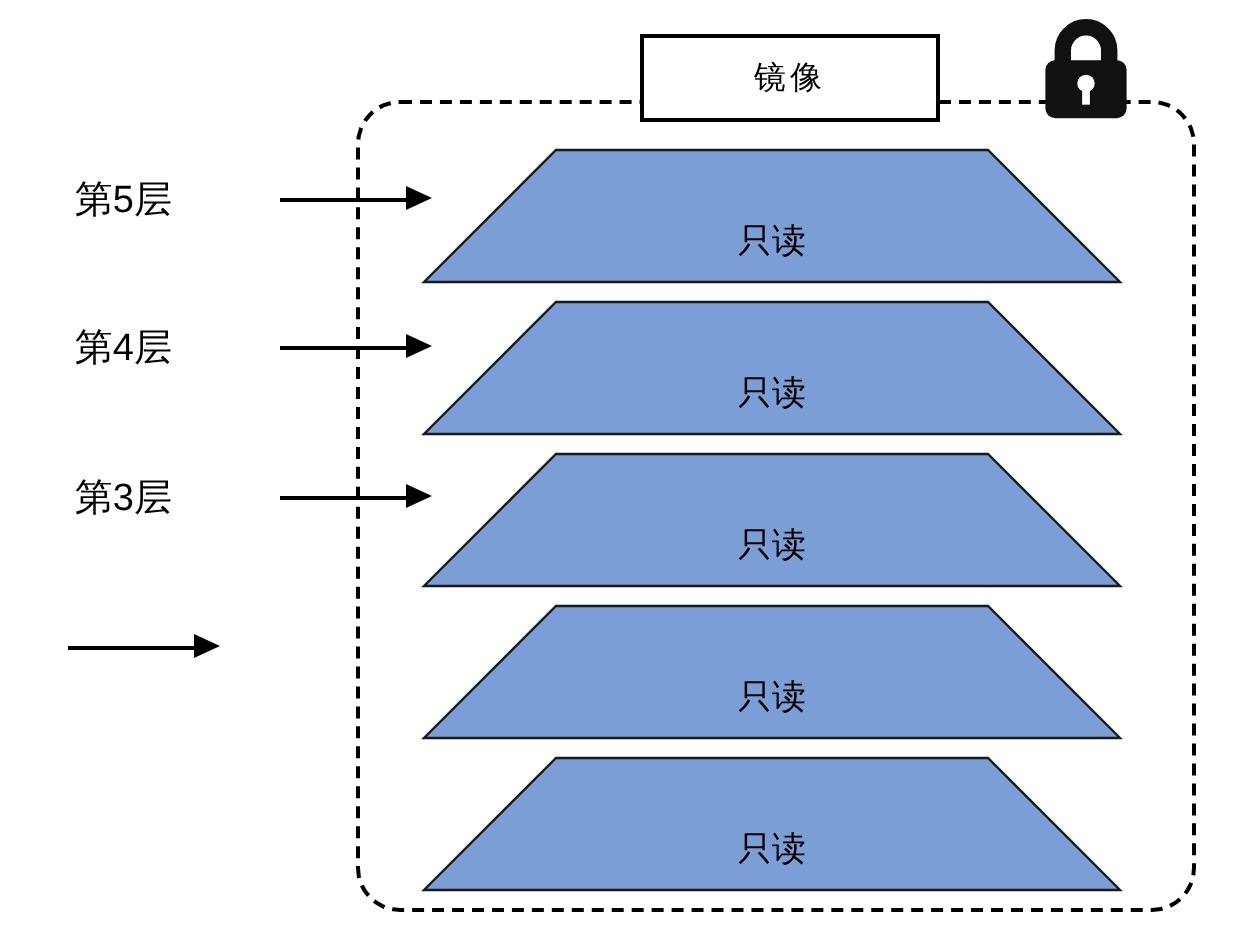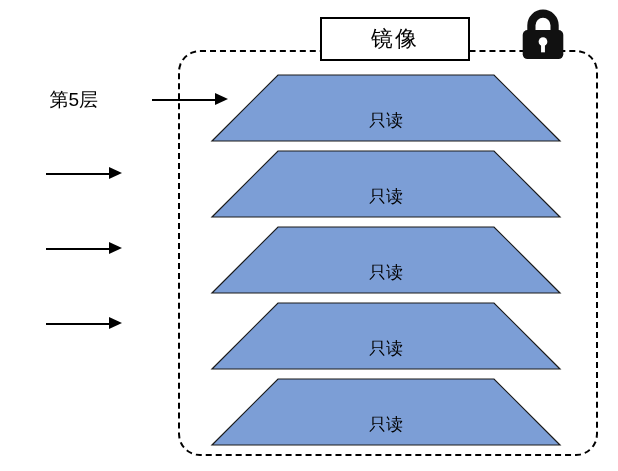--- a/index.html
+++ b/index.html
@@ -18,37 +18,37 @@
     border-radius:22px;
     z-index:1;
   }
   .title-box{
     position:absolute;
     left:320px;top:17px;
     width:146px;height:40px;
     background:#fff;
     border:2px solid #000;
     display:flex;align-items:center;justify-content:center;
-    font-size:22px;color:#000;
+    font-size:16px;color:#000;
     z-index:3;
     letter-spacing:2px;
   }
   .lock{
     position:absolute;
     left:514px;top:4px;
     width:58px;height:58px;
     z-index:4;
   }
   .layer-stack-svg{
     position:absolute;left:0;top:0;z-index:2;
     pointer-events:none;
   }
   .label-row{
     position:absolute;
-    left:36px;
+    left:24px;
     height:30px;
     display:flex;align-items:center;
     z-index:2;
     gap:44px;
   }
   .label-text{
     font-size:19px;color:#000;
     width:62px;text-align:right;
     white-space:nowrap;
   }
@@ -103,25 +103,27 @@
       <text x="386" y="430" text-anchor="middle" font-size="17" fill="#000">只读</text>
     </svg>
 
   <div class="label-row row-0">
     <span class="label-text">第5层</span>
     <span class="arrow">
         <span class="arrow-head"></span>
       </span>
   </div>
   <div class="label-row row-1">
+    <span class="label-text">第4层</span>
     <span class="arrow">
         <span class="arrow-head"></span>
       </span>
   </div>
   <div class="label-row row-2">
+    <span class="label-text">第3层</span>
     <span class="arrow">
         <span class="arrow-head"></span>
       </span>
   </div>
   <div class="label-row row-3">
     <span class="arrow">
         <span class="arrow-head"></span>
       </span>
   </div>
 

